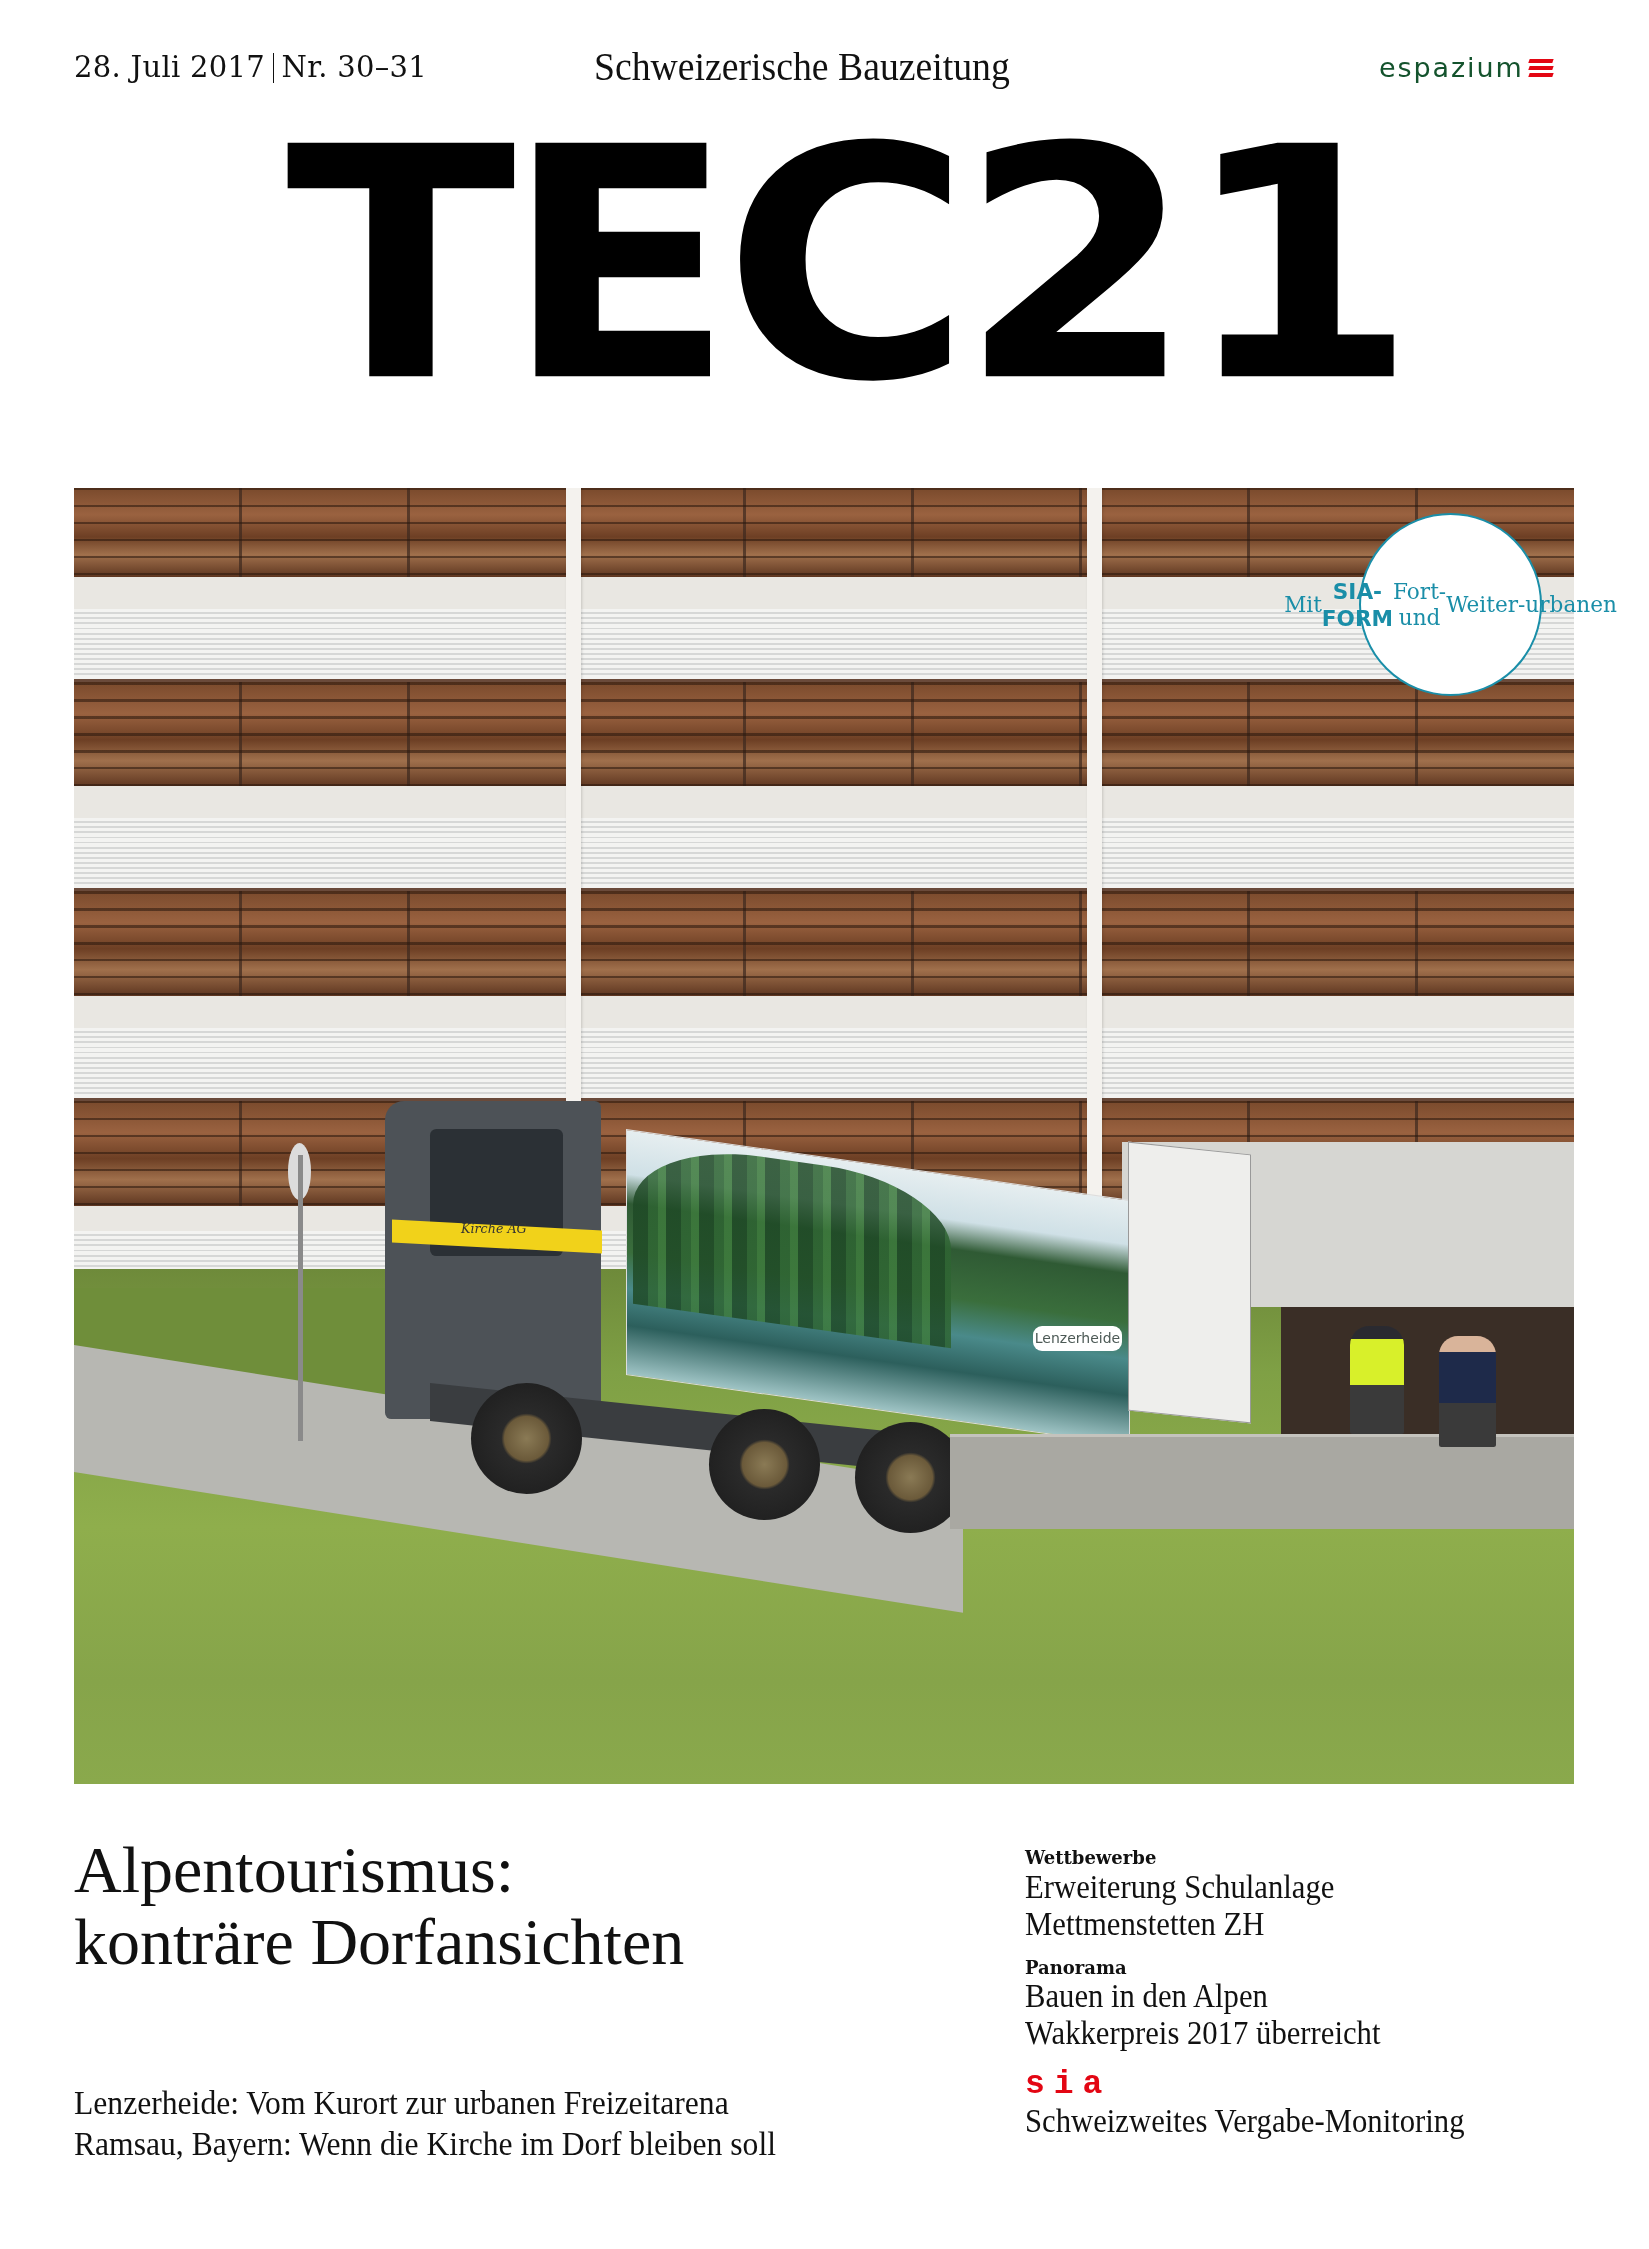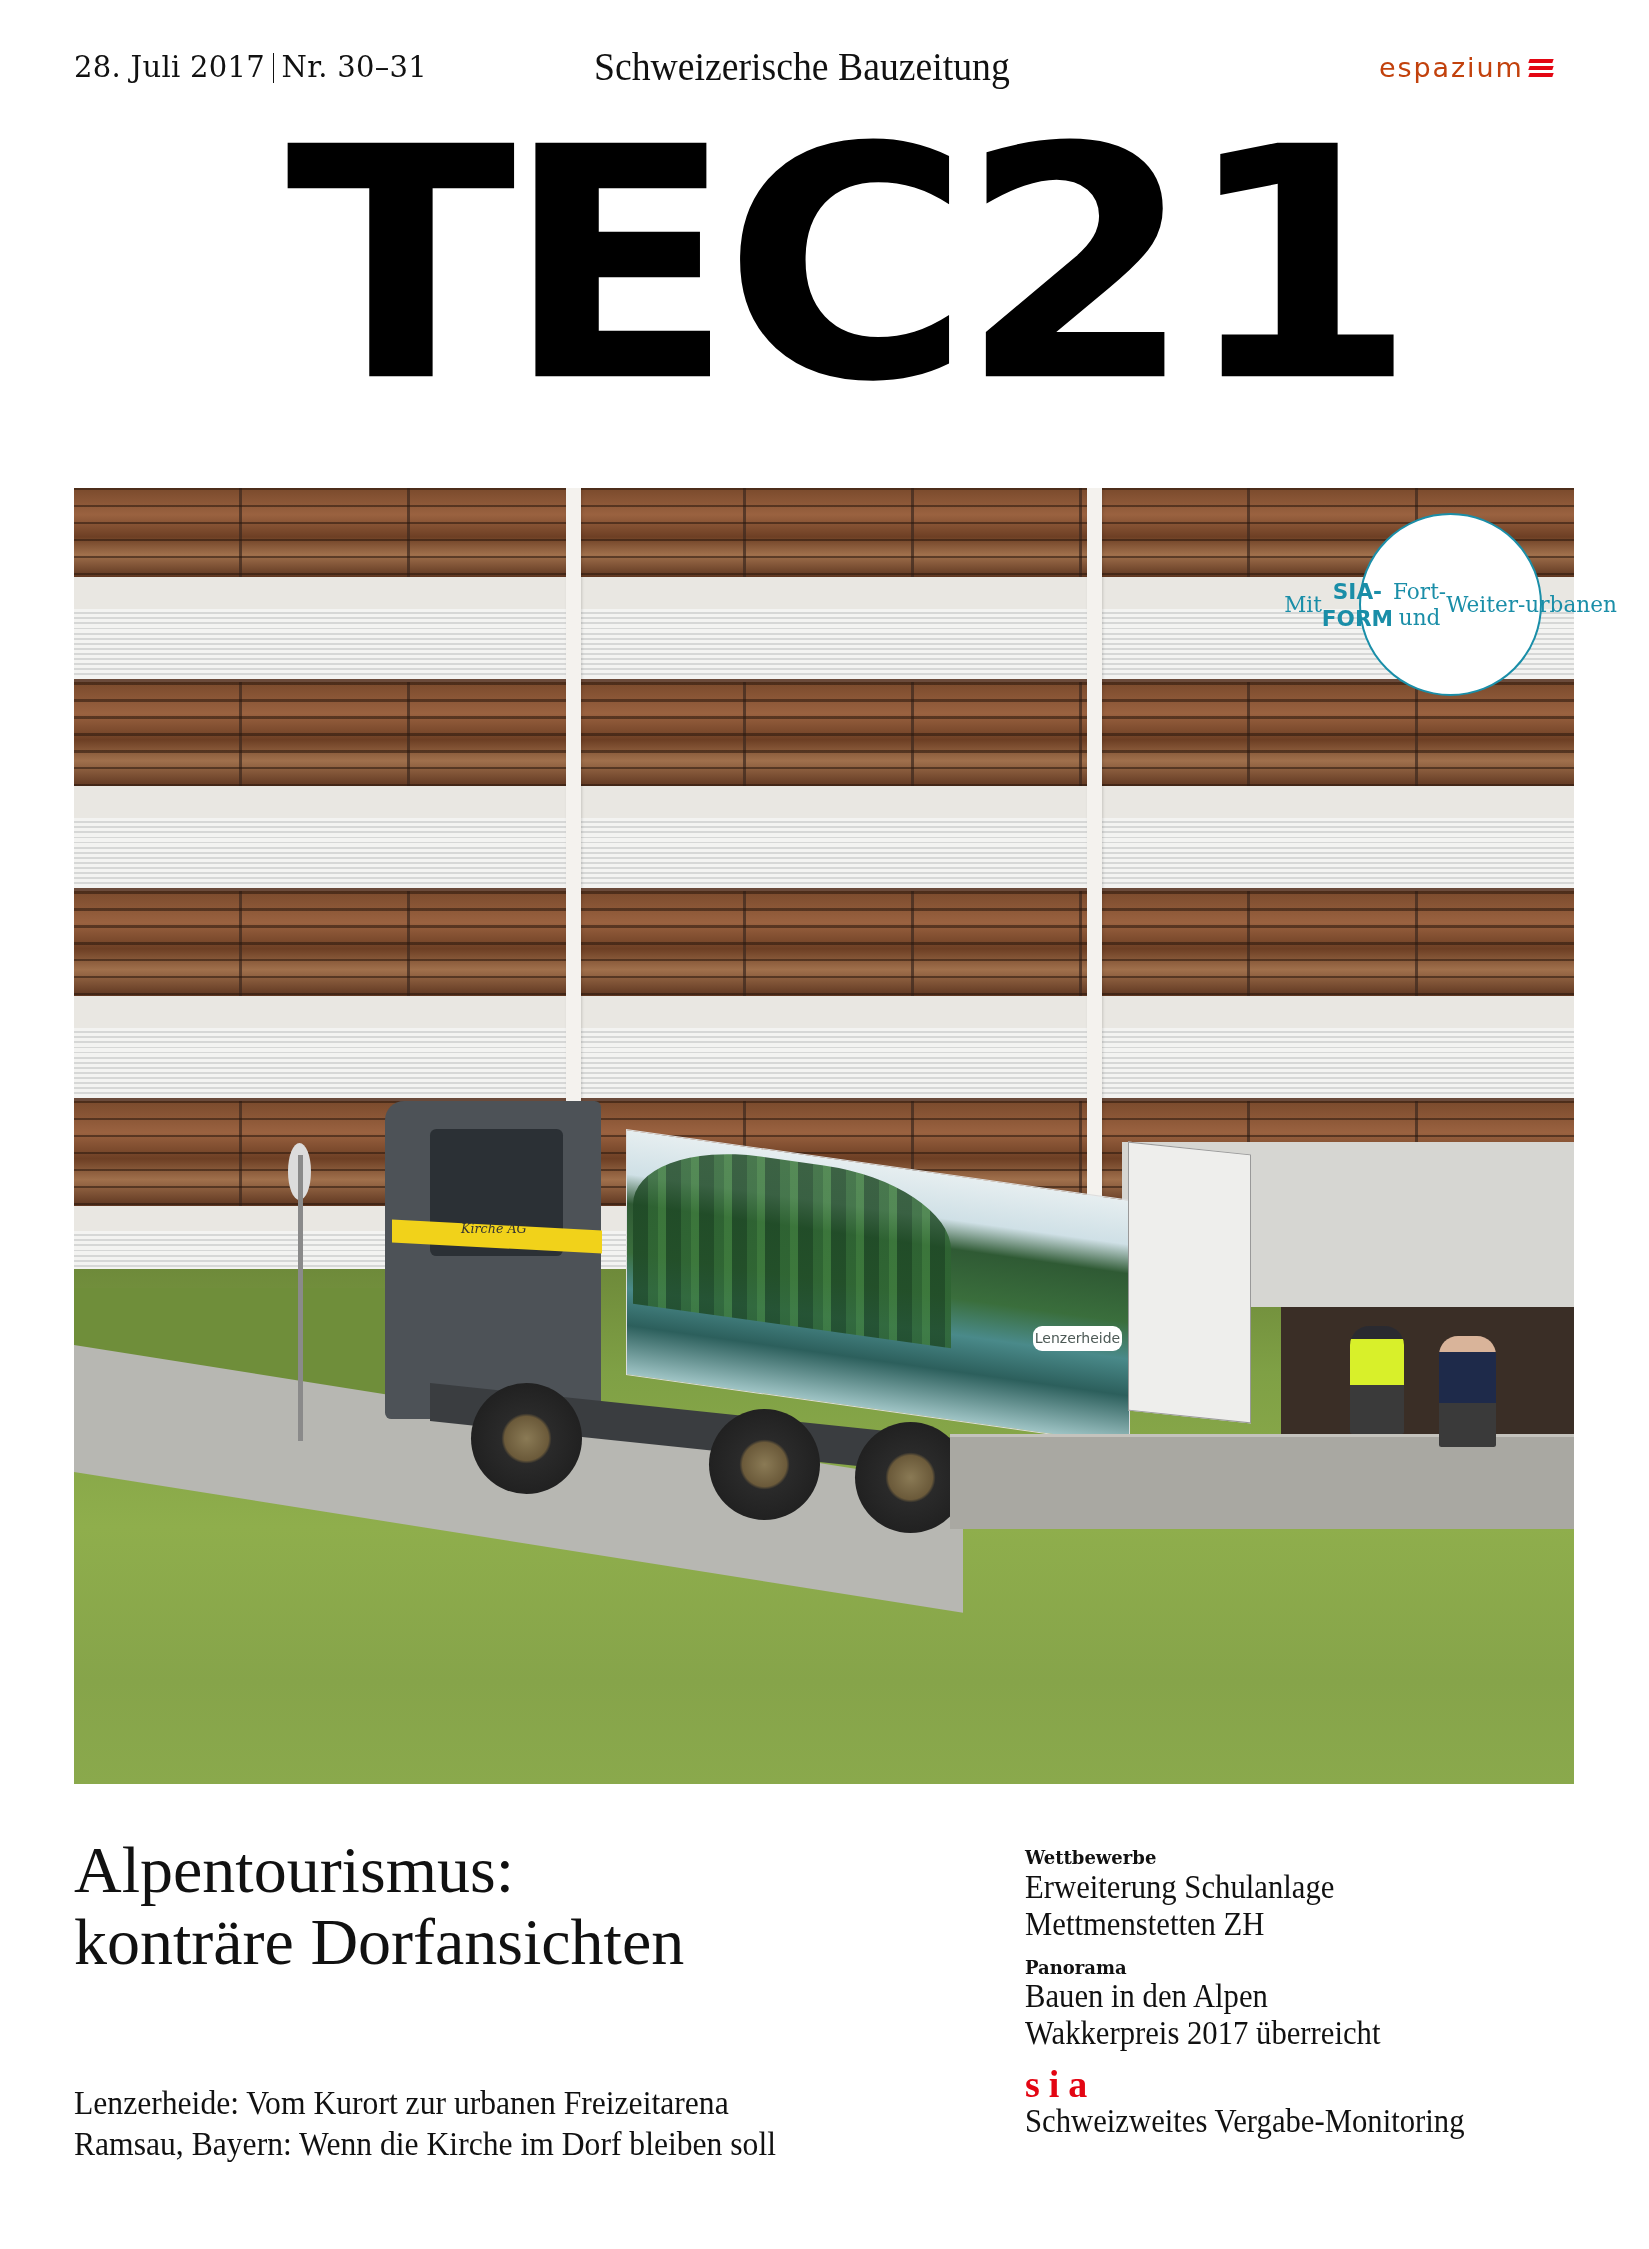--- a/index.html
+++ b/index.html
@@ -4,21 +4,21 @@
 <style>
   html, body { margin: 0; padding: 0; background: #ffffff; }
   body { width: 1650px; height: 2250px; position: relative; overflow: hidden;
          font-family: "DejaVu Serif", serif; color: #111111; }
   .abs { position: absolute; }
 
   
   .issue { left: 74px; top: 50px; font-family: "DejaVu Serif", serif; font-size: 29px; letter-spacing: 0.3px; color: #111; white-space: nowrap; }
   .issue .sep { display: inline-block; width: 1.3px; height: 30.5px; background: #111; vertical-align: -6.4px; margin: 0 7.6px; }
   .masthead-sub { left: 594px; top: 42px; font-family: "Liberation Serif", serif; font-size: 41px; color: #111; white-space: nowrap; transform: scaleX(0.92); transform-origin: left center; }
-  .espazium { left: 1379px; top: 52px; font-family: "DejaVu Sans", sans-serif; font-size: 27px; letter-spacing: 1.9px; color: #c2410c; display: flex; align-items: center; white-space: nowrap; }
+  .espazium { left: 1379px; top: 52px; font-family: "DejaVu Sans", sans-serif; font-size: 27px; letter-spacing: 1.9px; color: #14532d; display: flex; align-items: center; white-space: nowrap; }
   .espazium .bars { display: inline-flex; flex-direction: column; gap: 3.2px; margin-left: 5.1px; }
   .espazium .bars span { display: block; width: 24px; height: 3.8px; background: #e30613; transform: skewX(-20deg); }
 
   
   .logo { left: 286px; top: 114px; width: 1016px; height: 318px; font-family: "DejaVu Sans", sans-serif; font-weight: bold; font-size: 337px; line-height: 318px; color: #000; white-space: nowrap; letter-spacing: -11.4px; transform: scaleY(0.95); transform-origin: left top; }
 
   
   .photo { left: 74px; top: 488px; width: 1500px; height: 1296px; overflow: hidden; background: #8a6a4e; }
   .facade { position: absolute; left: 0; top: 0; width: 100%; height: 781px; background: #ece9e3; }
   .bay { position: absolute; top: 0; height: 781px; }
@@ -67,21 +67,21 @@
   .badge .l3 { font-family: "DejaVu Serif", serif; font-size: 21.6px; line-height: 25.4px; }
 
   
   .headline { left: 74px; top: 1834px; font-family: "Liberation Serif", serif; font-size: 66px; line-height: 72px; color: #111; white-space: nowrap; }
   .subtopics { left: 74px; top: 2082px; font-family: "Liberation Serif", serif; font-size: 34px; line-height: 41px; color: #111; white-space: nowrap; transform: scaleX(0.93); transform-origin: left top; }
 
   .teasers { left: 1025px; top: 1847px; width: 572px; }
   .t-label { font-family: "DejaVu Serif", serif; font-weight: bold; font-size: 18px; line-height: 21.6px; color: #111; }
   .t-item { font-family: "Liberation Serif", serif; font-size: 33px; line-height: 37px; color: #111; white-space: nowrap; transform: scaleX(0.93); transform-origin: left top; }
   .t-group { margin-bottom: 14px; }
-  .sia-logo { font-family: Liberation Serif, serif; font-weight: bold; font-size: 38px; letter-spacing: 9px; color: #e30613; line-height: 37px; }
+  .sia-logo { font-family: Liberation Mono, monospace; font-weight: bold; font-size: 33px; letter-spacing: 9px; color: #e30613; line-height: 37px; }
 </style>
 </head>
 <body>
 
 <div class="abs issue">
   <span>28. Juli 2017</span><span class="sep"></span><span>Nr. 30–31</span>
 </div>
 <div class="abs masthead-sub">Schweizerische Bauzeitung</div>
 <div class="abs espazium">
   <span>espazium</span>

